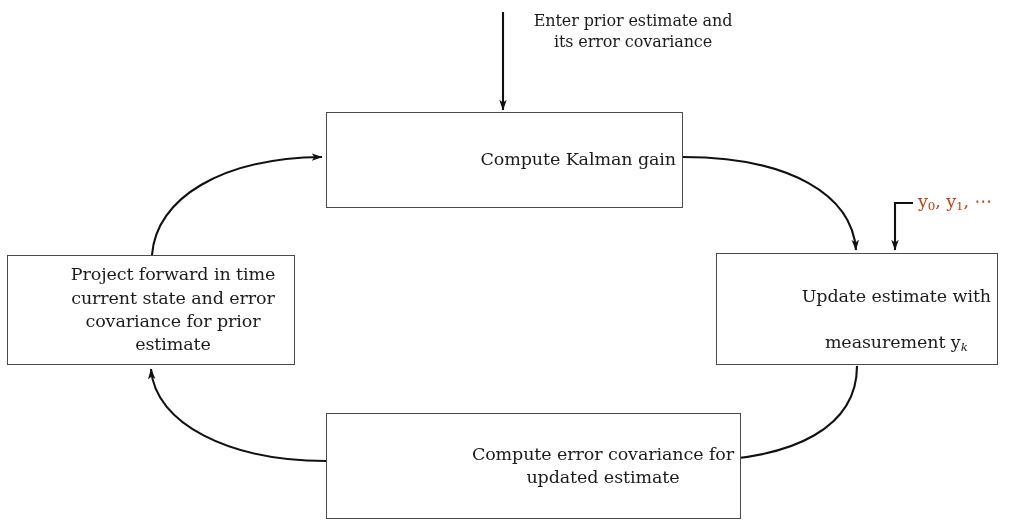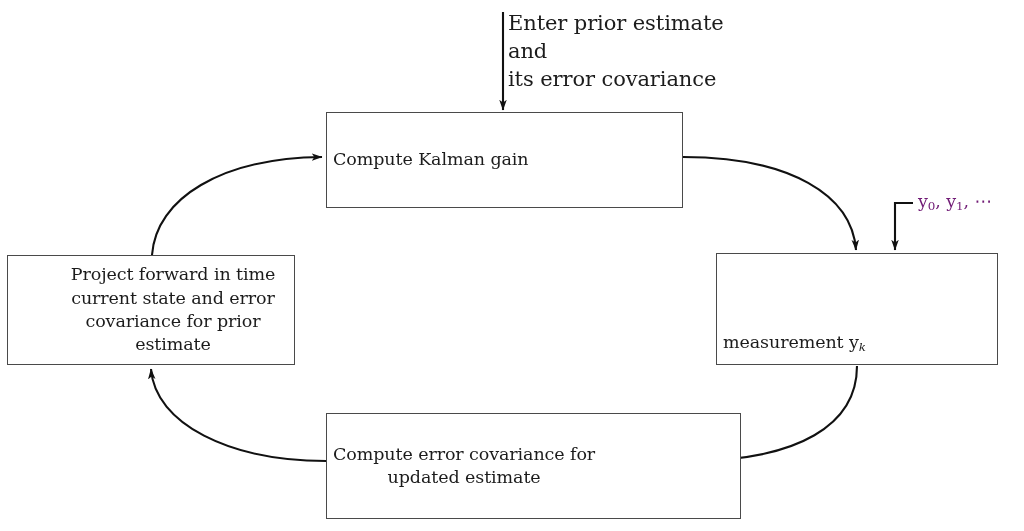--- a/index.html
+++ b/index.html
@@ -22,46 +22,47 @@
     width: 1024px;
     height: 531px;
   }
   .node-box {
     position: absolute;
     box-sizing: border-box;
     border: 1.3px solid #4a4a4a;
     background: #ffffff;
     display: flex;
     align-items: center;
-    justify-content: flex-start;
+    justify-content: flex-end;
     text-align: center;
   }
   .node-label {
     font-family: "DejaVu Serif", "Liberation Serif", serif;
     font-size: 17.5px;
     line-height: 1.33;
     color: #1c1c1c;
     letter-spacing: -0.1px;
     padding: 0 6px;
     white-space: pre-line;
   }
   .free-label {
     position: absolute;
     font-family: "DejaVu Serif", "Liberation Serif", serif;
-    font-size: 21px;
+    font-size: 16px;
     line-height: 1.33;
     color: #1c1c1c;
+    text-align: center;
     white-space: pre-line;
     letter-spacing: -0.1px;
   }
   .meas-label {
     position: absolute;
     font-family: "DejaVu Serif", "Liberation Serif", serif;
     font-size: 17.5px;
-    color: #701a75;
+    color: #c2410c;
     white-space: nowrap;
     letter-spacing: -0.1px;
   }
   .sub {
     font-size: 0.68em;
     vertical-align: -0.28em;
   }
   .sub-ital {
     font-size: 0.68em;
     vertical-align: -0.28em;
@@ -106,21 +107,21 @@
   <div class="meas-label" id="label-meas">
     <span>y</span><span class="sub">0</span><span>, </span><span>y</span><span class="sub">1</span><span>, </span><span>⋯</span>
   </div>
 
   <div class="node-box" id="box-kalman">
     <span class="node-label">Compute Kalman gain</span>
   </div>
 
   <div class="node-box" id="box-update">
     <span class="node-label">
-      <br>
+      <span>Update estimate with</span><br>
       <span>measurement y</span><span class="sub-ital">k</span>
     </span>
   </div>
 
   <div class="node-box" id="box-project">
     <span class="node-label">Project forward in time
 current state and error
 covariance for prior estimate</span>
   </div>
 

